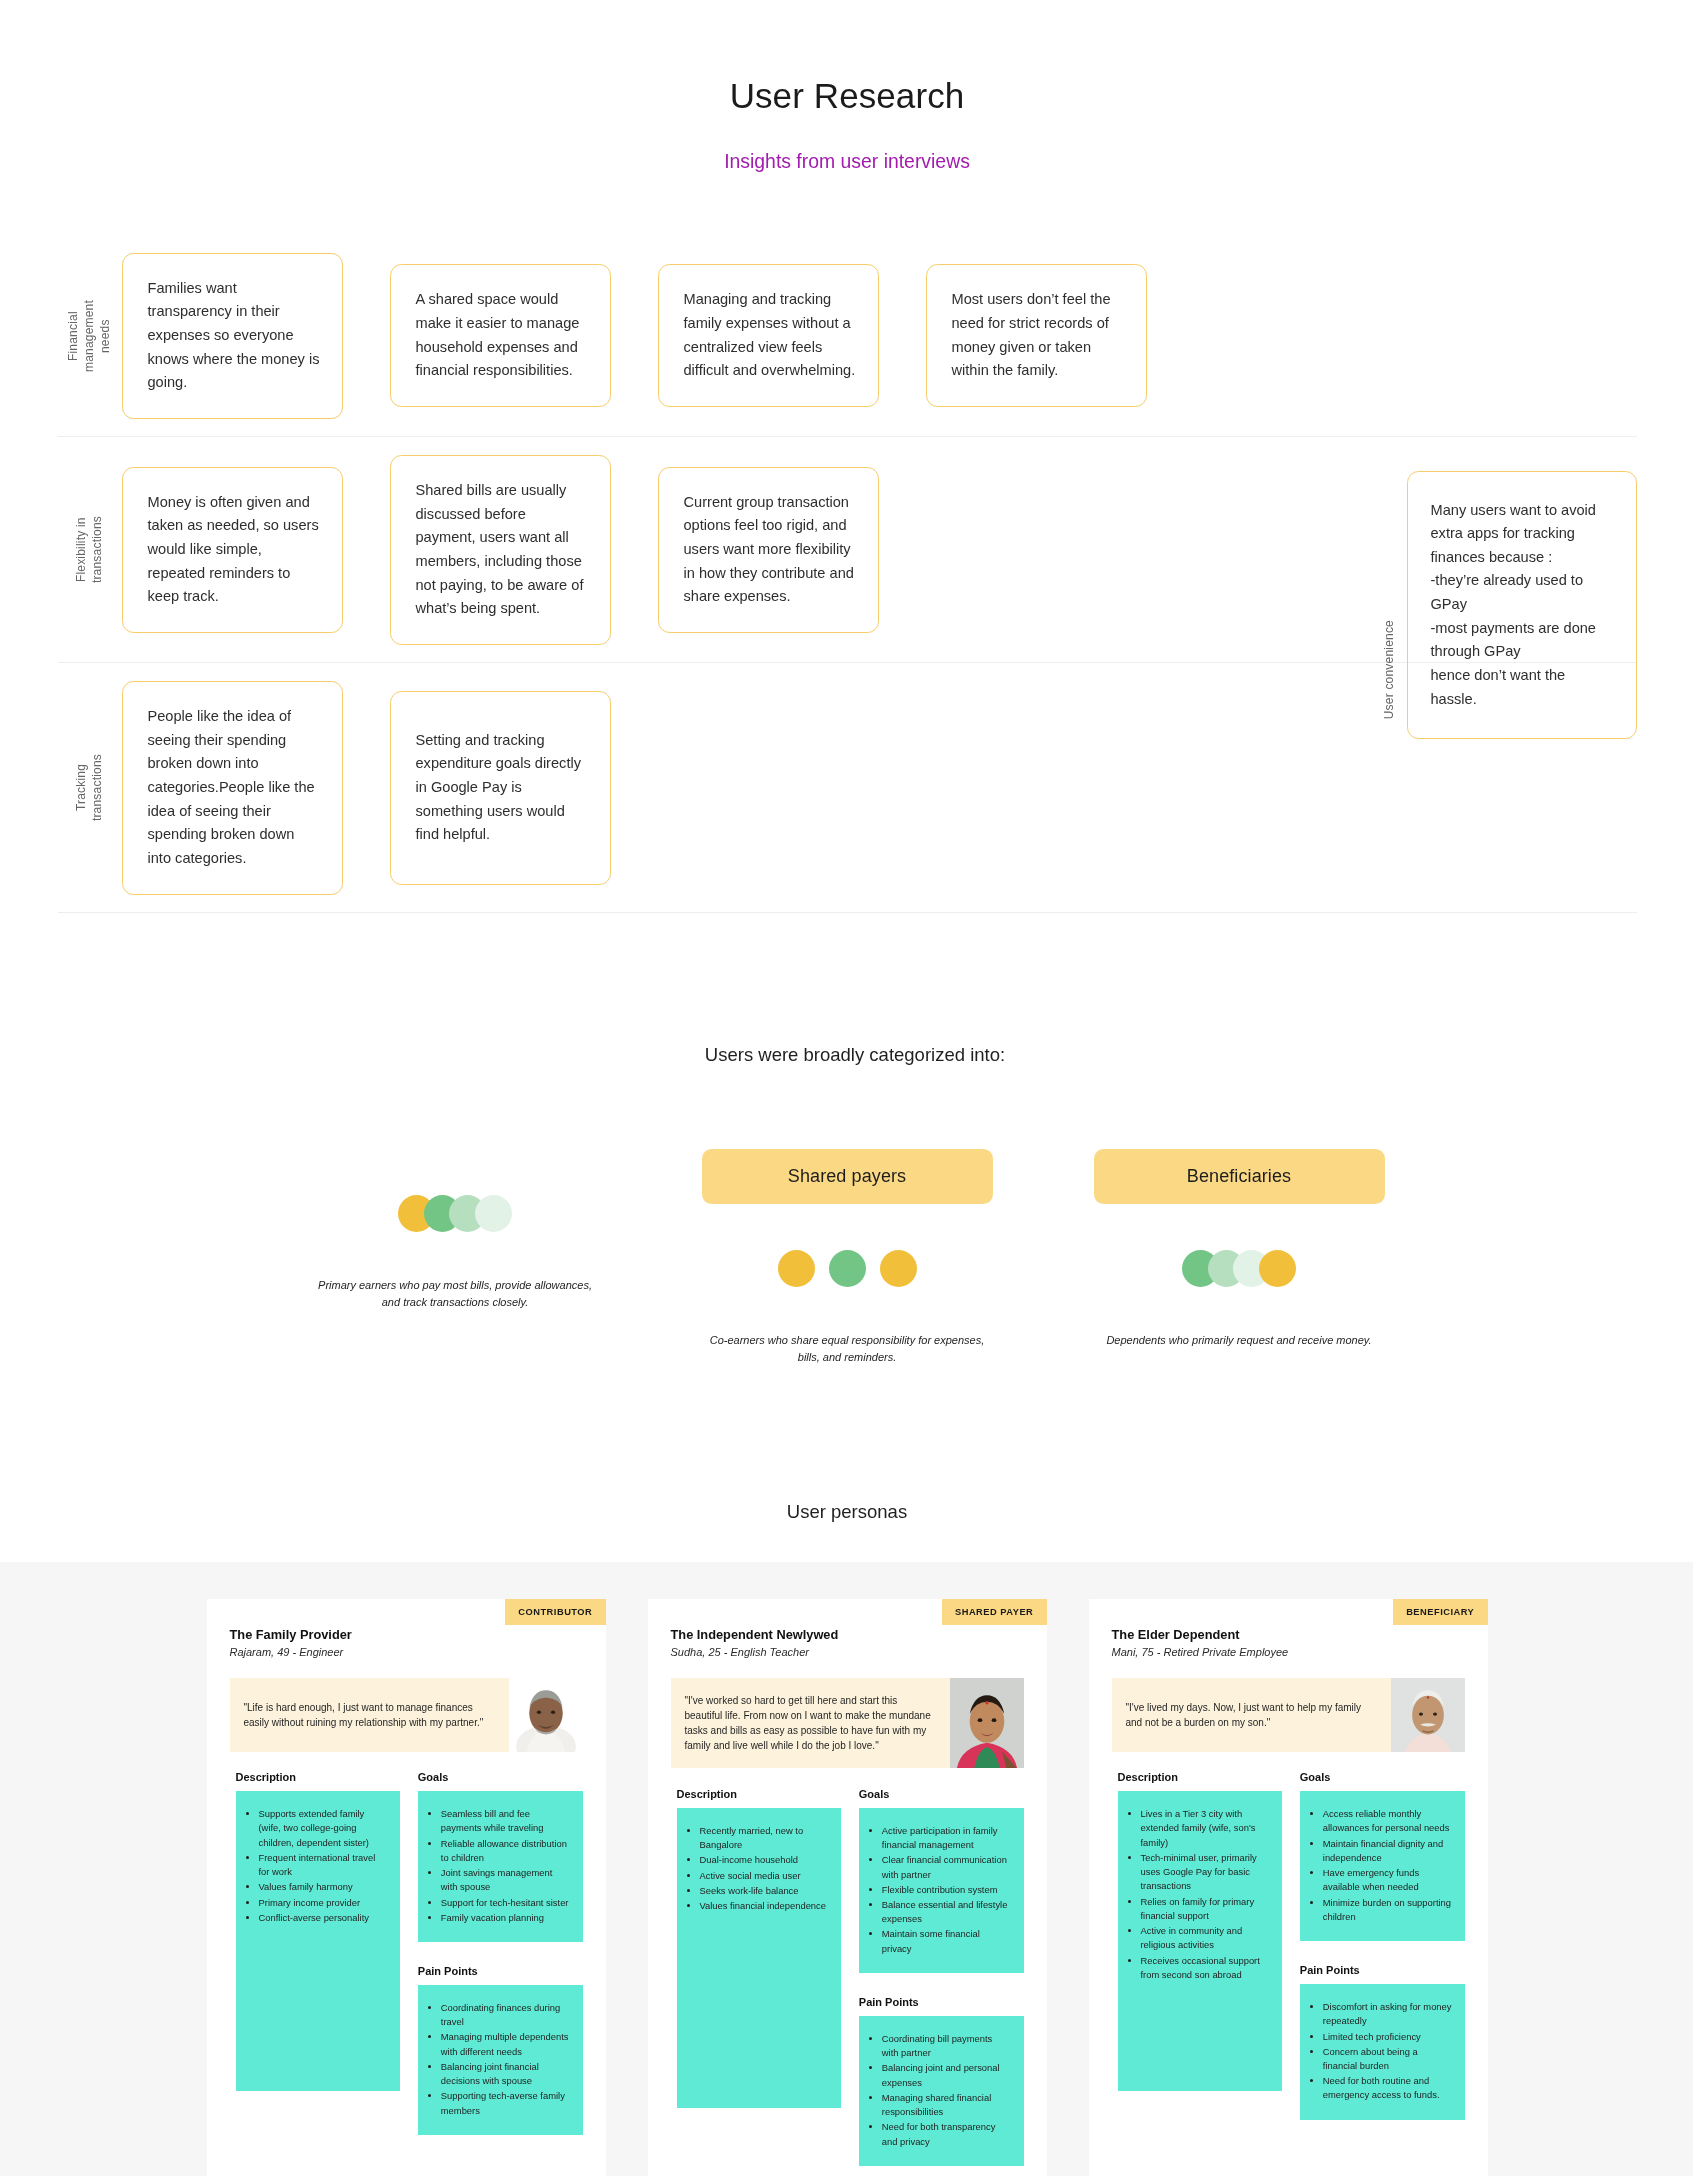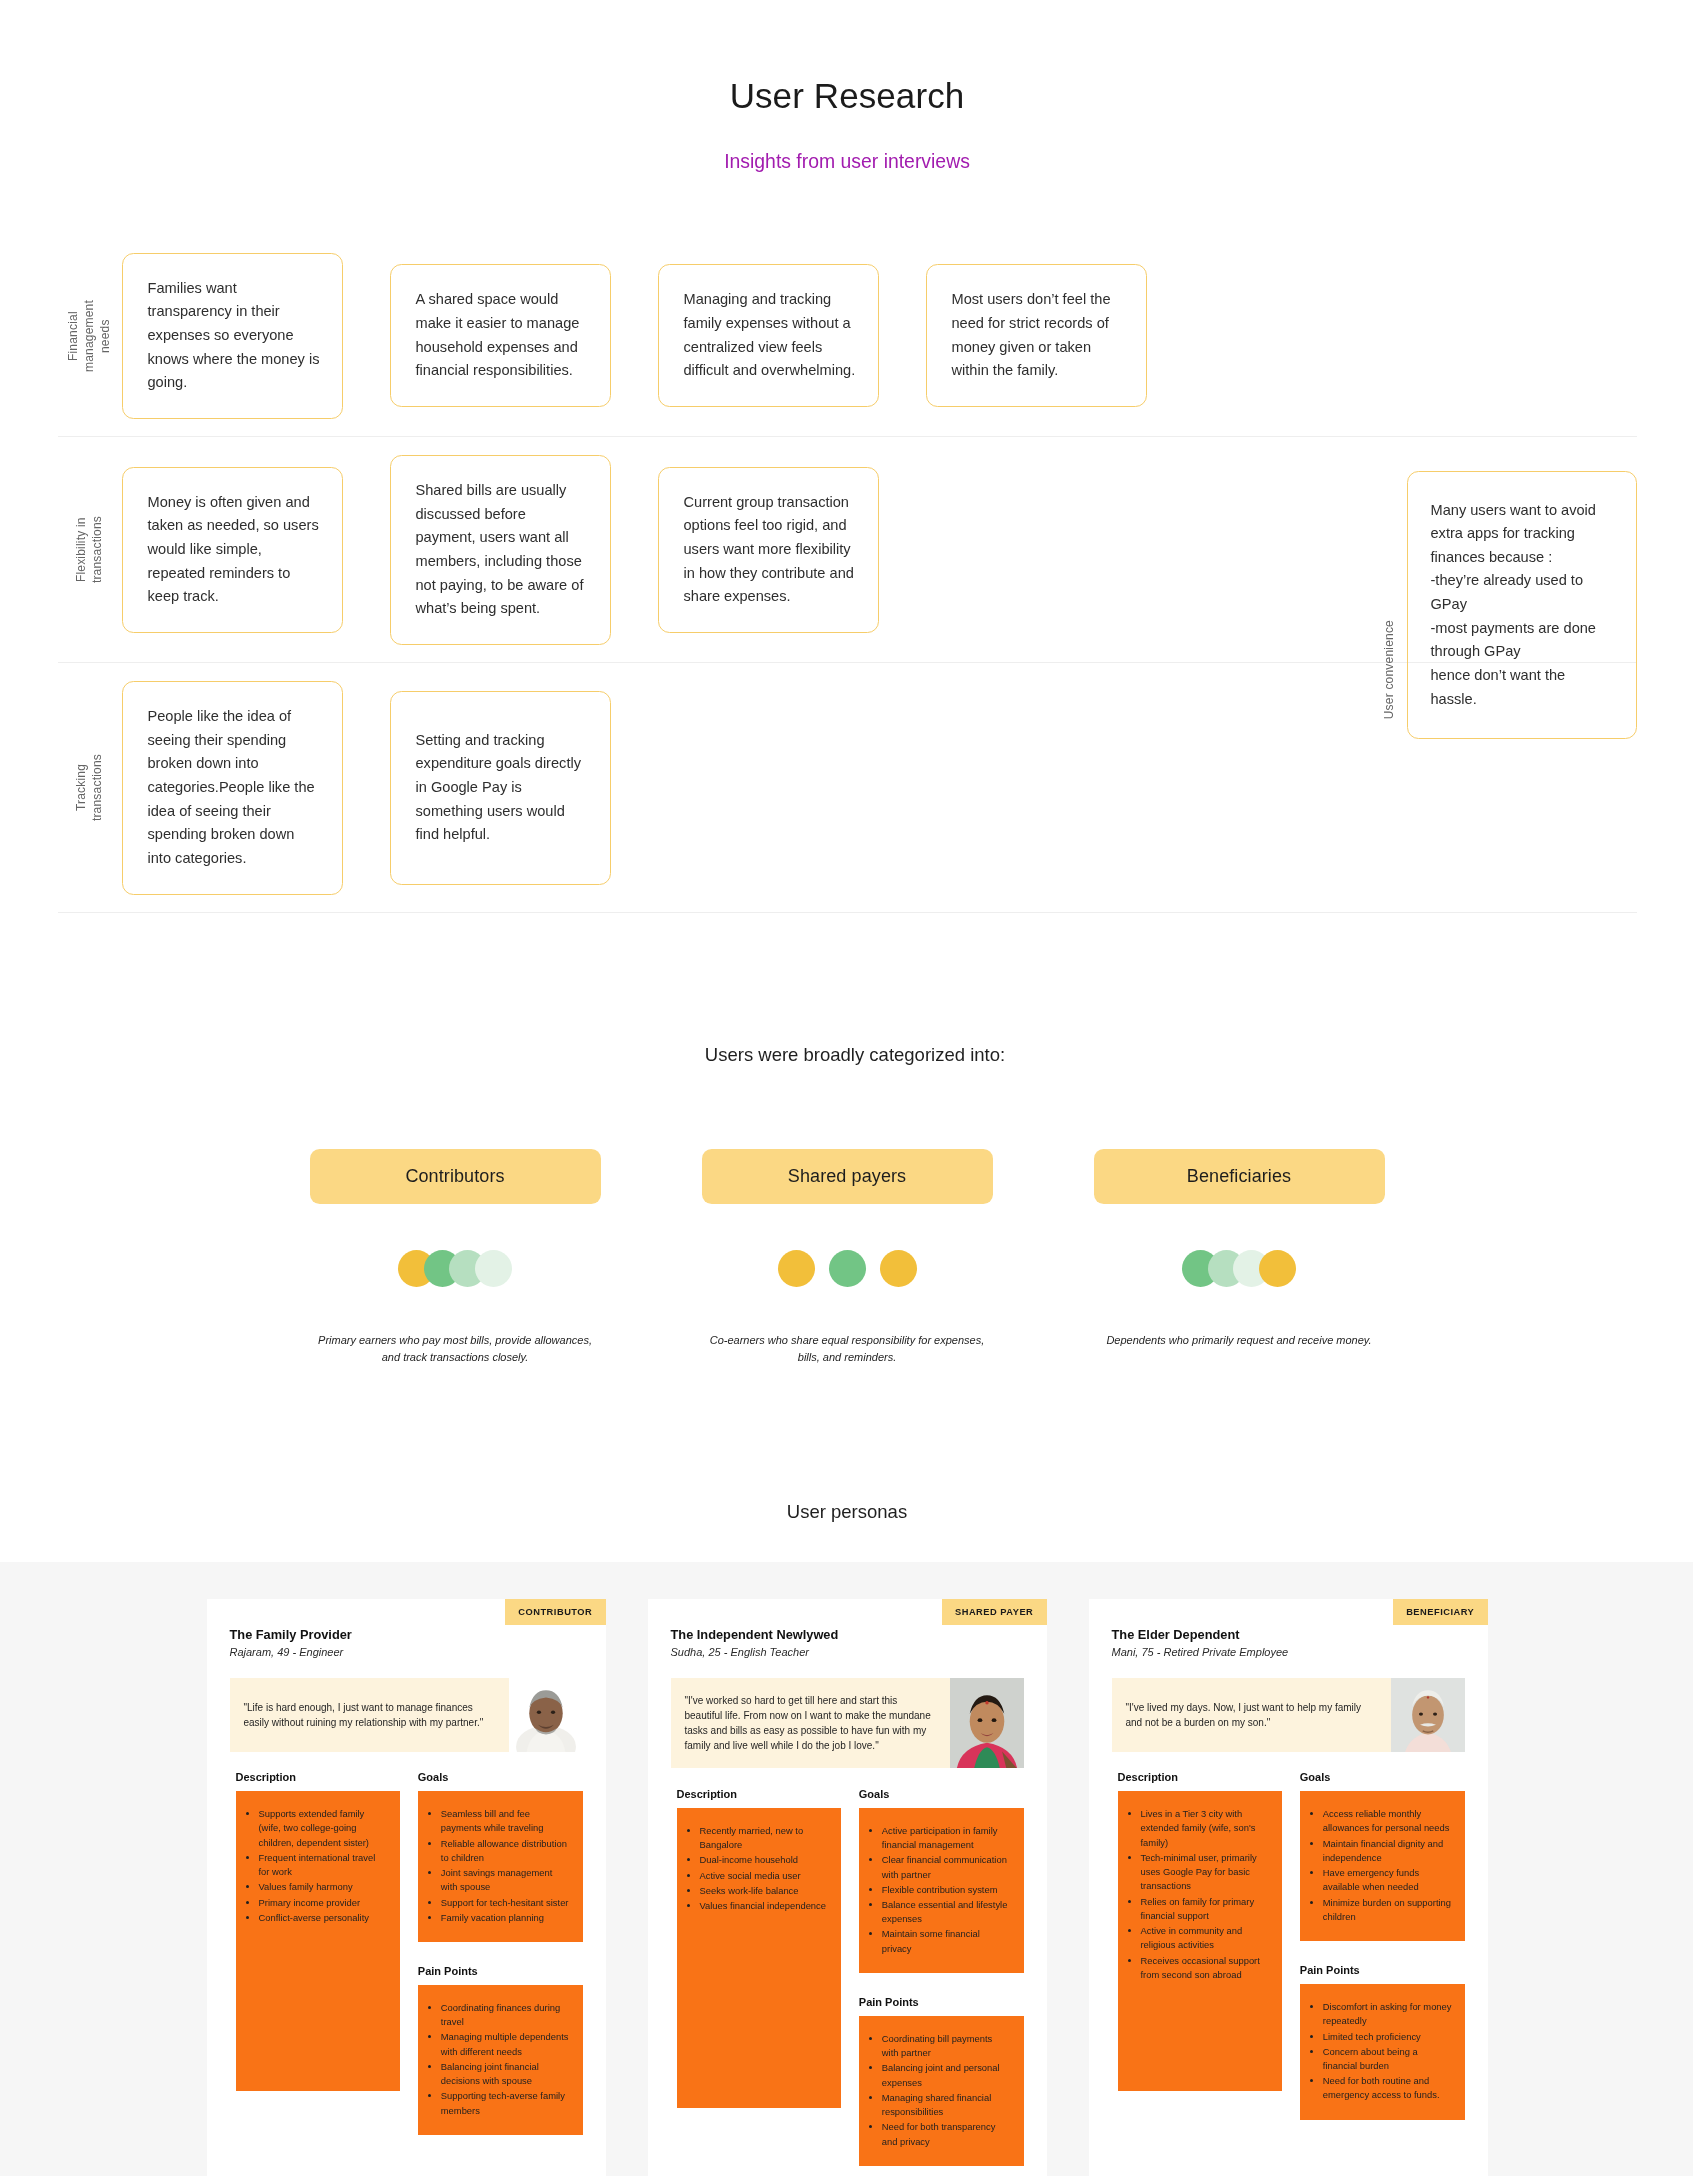--- a/index.html
+++ b/index.html
@@ -254,21 +254,21 @@
   }
   .col-left { flex: 1 1 48%; margin-left: 6px; }
   .col-right { flex: 1 1 48%; }
   .col-head {
     font-size: 11px;
     font-weight: bold;
     color: #111111;
     margin: 0 0 8px 0;
   }
   .bullet-box {
-    background: #f97316;
+    background: #5eead4;
     padding: 16px 12.4px 16px 7px;
   }
   .bullet-box.tall-left { min-height: 300px; }
   .bullet-box ul {
     margin: 0;
     padding-left: 16px;
   }
   .bullet-box li {
     font-size: 9.4px;
     line-height: 1.52;
@@ -363,21 +363,20 @@
 -most payments are done through GPay
 hence don’t want the hassle.</div>
   </div>
 </section>
 
 <section class="categories-section">
   <h2 class="categories-title">Users were broadly categorized into:</h2>
   <div class="cat-grid">
 
     <div class="cat-col">
-      <div class="cat-pill">Contributors</div>
       <div class="dots overlap">
         <span class="dot" style="background:#f2bf3a"></span>
         <span class="dot" style="background:#72c585"></span>
         <span class="dot" style="background:#b6dfc0"></span>
         <span class="dot" style="background:#e3f2e6"></span>
       </div>
       <p class="cat-desc">Primary earners who pay most bills, provide allowances, and track transactions closely.</p>
     </div>
 
     <div class="cat-col">

